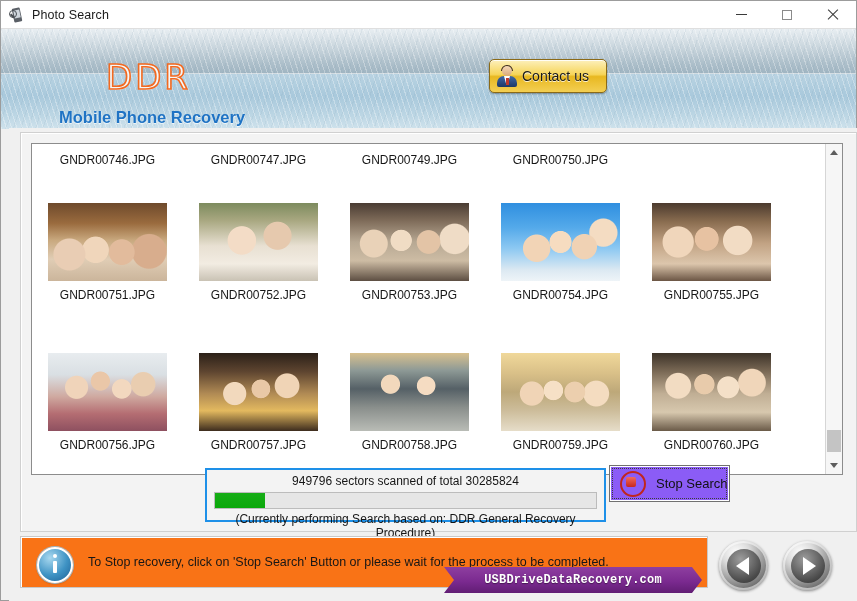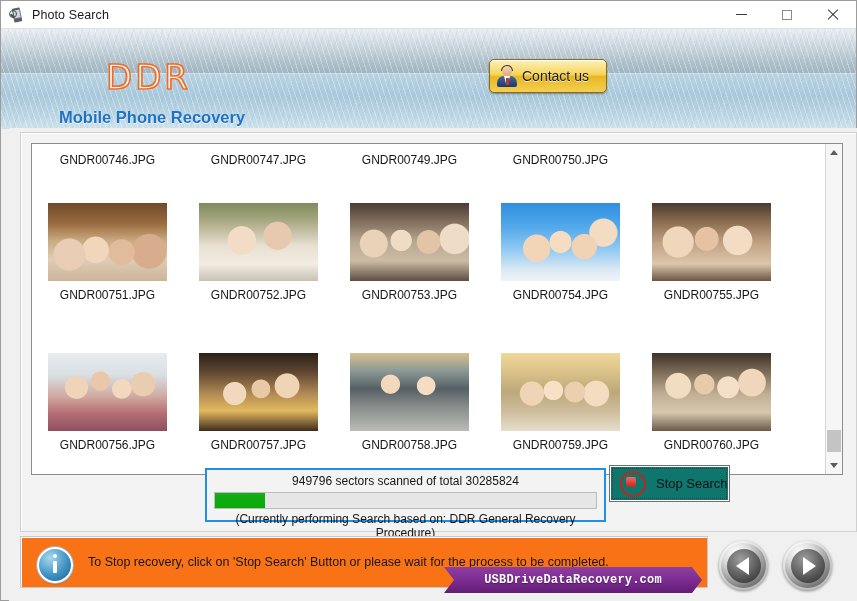--- a/index.html
+++ b/index.html
@@ -252,21 +252,21 @@
   .pbar{
     position:relative;margin:4px 7px 0 7px;height:17px;
     border:1px solid #bcbcbc;background:#e6e6e6;box-sizing:border-box;
   }
   .pfill{height:100%;background:linear-gradient(to bottom,#16ad16,#06a206);}
   .based-on{
     text-align:center;font-size:12px;color:#161616;margin-top:3px;
   }
   .stop-btn{
     position:absolute;left:600px;top:337px;width:121px;height:37px;
-    border:1px solid #707070;background:#0f766e;
+    border:1px solid #707070;background:#8b5cf6;
     box-shadow:inset 0 0 0 1px #ffffff;
     display:flex;align-items:center;cursor:pointer;box-sizing:border-box;
   }
   .stop-btn .focusring{
     position:absolute;left:2px;top:2px;right:2px;bottom:2px;
     border:1px dotted #3c3c3c;
   }
   .stop-ico{
     position:relative;width:22px;height:22px;margin-left:10px;margin-right:10px;
     border:2px solid #c0261d;border-radius:50%;flex:none;

